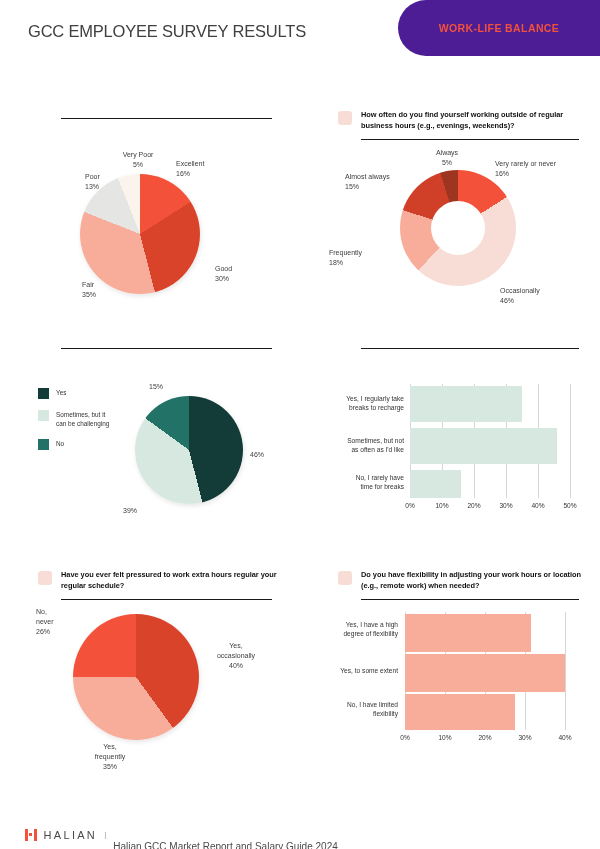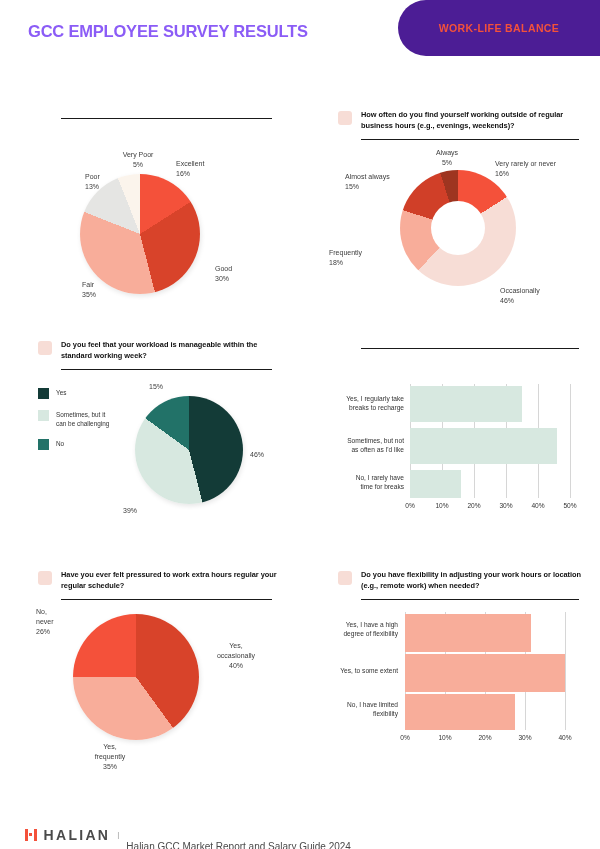--- a/index.html
+++ b/index.html
@@ -8,21 +8,21 @@
     background: #ffffff;
     font-family: "Liberation Sans", sans-serif;
     overflow: hidden;
     position: relative;
   }
 
   
   .header { position: relative; height: 72px; }
   .page-title {
     position: absolute; left: 28px; top: 22px;
-    font-size: 16.5px; font-weight: bold; color: #8b5cf6;
+    font-size: 16.5px; font-weight: normal; color: #404040;
     letter-spacing: -0.2px;
   }
   .section-tab {
     position: absolute; right: 0; top: 0;
     width: 202px; height: 56px;
     background: #4c1d95;
     border-top-left-radius: 28px;
     border-bottom-left-radius: 28px;
     display: flex; align-items: center; justify-content: center;
   }
@@ -98,21 +98,21 @@
   
   .footer { position: absolute; left: 0; bottom: 0; width: 600px; height: 42px; }
   .footer-inner {
     position: absolute; left: 25px; top: 10px;
     display: flex; align-items: center; gap: 7px;
   }
   .logo-mark { display: flex; align-items: center; gap: 1.5px; height: 12px; }
   .logo-bar { width: 2.6px; height: 12px; background: #F4513A; }
   .logo-dot { width: 3.4px; height: 3.4px; background: #F4513A; }
   .logo-word {
-    font-size: 14px; font-weight: bold; color: #4a4a4a;
+    font-size: 11px; font-weight: normal; color: #4a4a4a;
     letter-spacing: 2.3px;
   }
   .footer-sep { color: #9a9a9a; font-size: 8px; }
   .footer-text { font-size: 10px; color: #4a4a4a; margin-top: 24px; }
 </style>
 </head>
 <body>
 
 <div class="header">
   <div class="page-title">GCC EMPLOYEE SURVEY RESULTS</div>
@@ -170,24 +170,20 @@
     <div class="plabel l" style="left:29px; top:152px;">Frequently
 18%</div>
     <div class="plabel l" style="left:45px; top:76px;">Almost always
 15%</div>
     <div class="plabel c" style="left:122px; top:52px; width:50px;">Always
 5%</div>
   </div>
 
   <div class="cell">
     <div class="qhead">
-      <div class="qhead-row">
-        <div class="qmark"></div>
-        <div class="qtext">Do you feel that your workload is manageable within the standard working week?</div>
-      </div>
       <div class="qrule w1"></div>
     </div>
 
     <div class="legend" style="left:38px; top:62px; width:90px;">
       <div class="lrow">
         <div class="lsw" style="background:#133B37;"></div>
         <div class="ltxt">Yes</div>
       </div>
       <div class="lrow">
         <div class="lsw" style="background:#D7E8E0;"></div>

